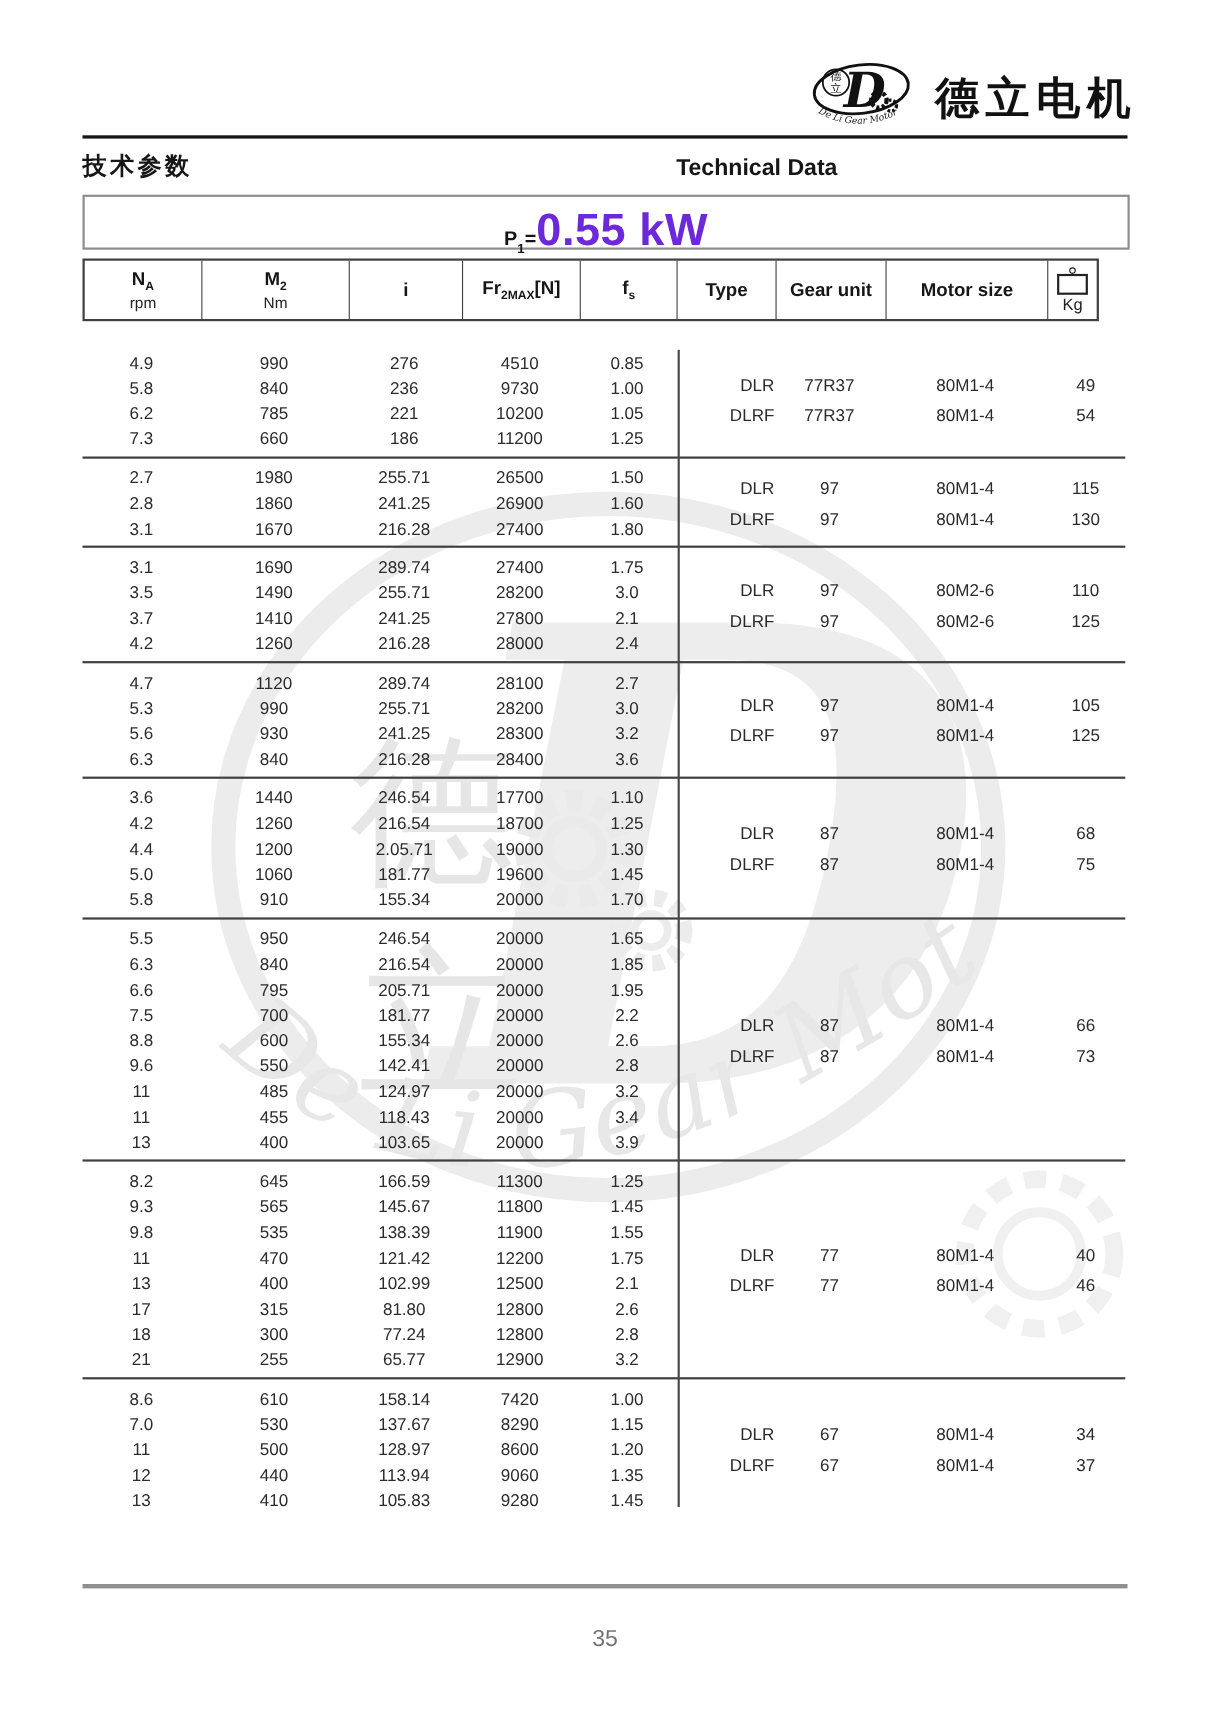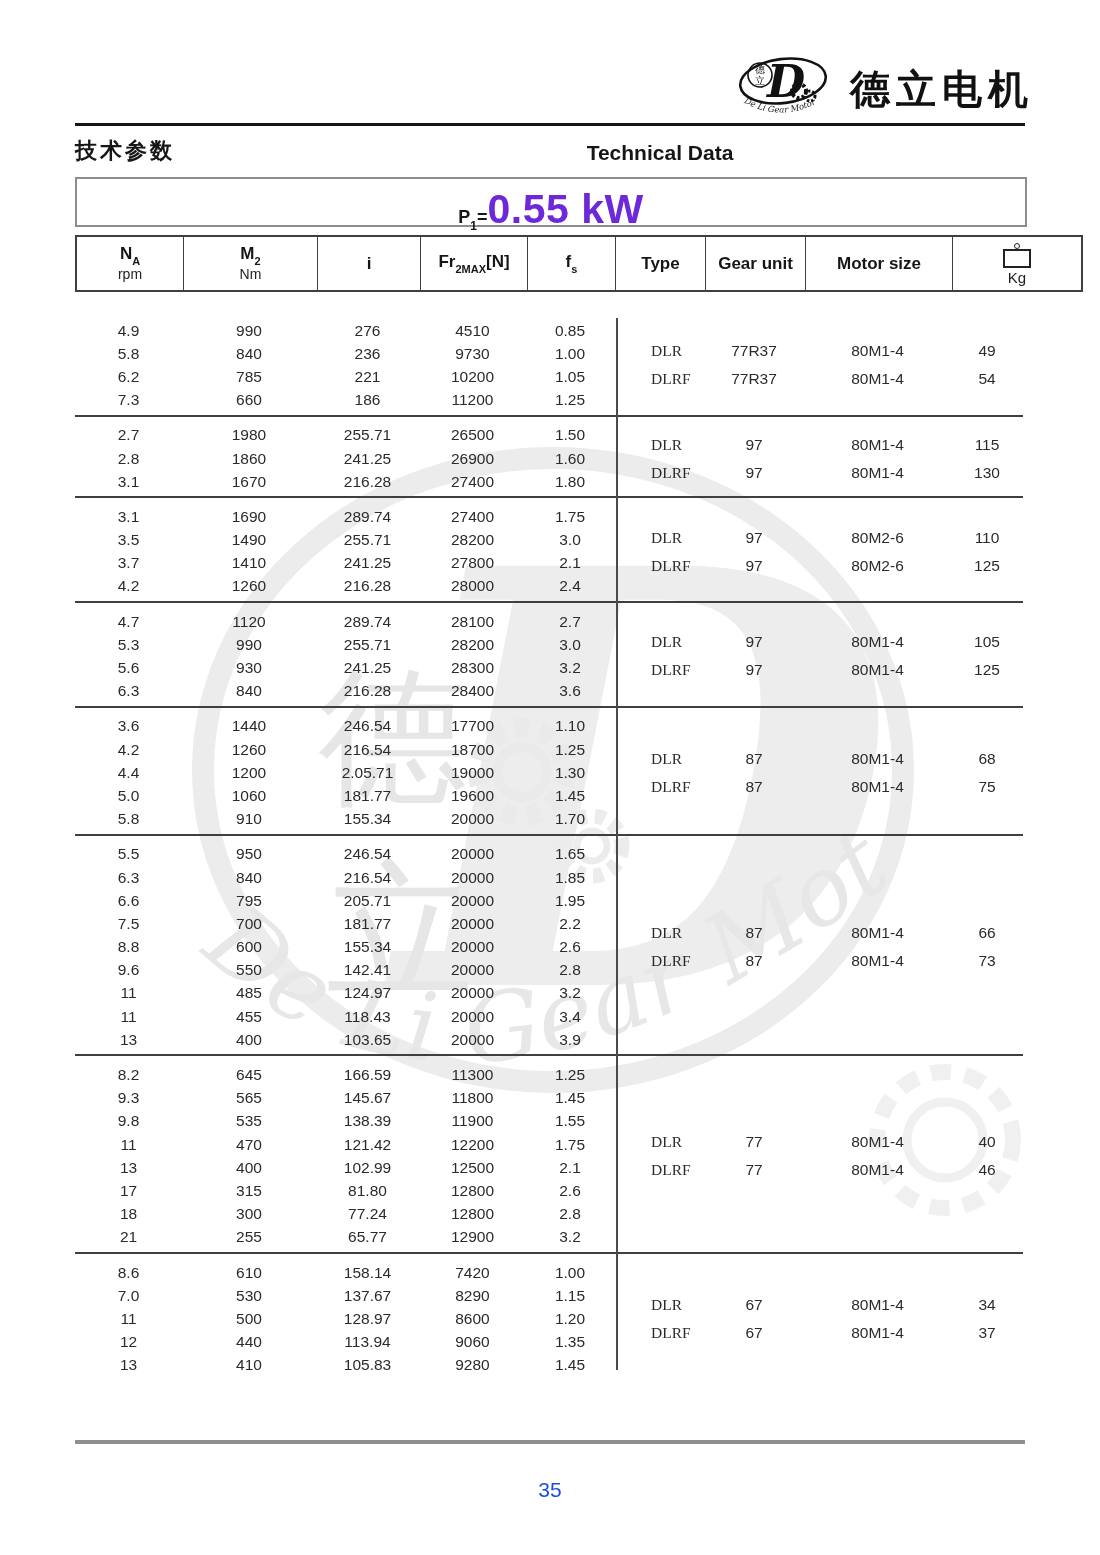--- a/index.html
+++ b/index.html
@@ -7,30 +7,30 @@
         font-family:"Liberation Sans","DejaVu Sans",sans-serif;color:#222;}
   .wm{position:absolute;left:0;top:0;width:1100px;height:1555px;pointer-events:none;}
   .content{position:absolute;left:0;top:0;width:1100px;height:1555px;}
 
   .logo-svg{position:absolute;left:736px;top:52px;width:108px;height:72px;}
   .wordmark{position:absolute;left:850px;top:62px;font-family:"DejaVu Serif","Liberation Serif",serif;
             font-size:40px;font-weight:900;letter-spacing:6px;color:#111;white-space:nowrap;}
 
   .rule-top{position:absolute;left:75px;top:123px;width:950px;height:3px;background:#161616;}
   .title-cn{position:absolute;left:75px;top:136px;font-size:22px;font-weight:bold;letter-spacing:3px;color:#161616;}
-  .title-en{position:absolute;left:660px;top:141px;transform:translateX(-50%);font-size:21px;font-weight:bold;color:#161616;}
+  .title-en{position:absolute;left:688px;top:141px;transform:translateX(-50%);font-size:21px;font-weight:bold;color:#161616;}
 
   .power-box{position:absolute;left:75px;top:177px;width:952px;height:50px;border:2px solid #8d8d8d;
              box-sizing:border-box;display:flex;align-items:baseline;justify-content:center;}
   .power-box .inner{display:flex;align-items:baseline;margin-top:7px;}
   .p1{font-size:18px;font-weight:bold;color:#161616;}
   .p1 sub{font-size:12px;font-weight:bold;position:relative;top:2px;}
   .pval{font-size:41px;font-weight:bold;color:#6d28d9;letter-spacing:0.5px;}
 
-  .thead{position:absolute;left:75px;top:235px;width:1008px;height:57px;border:2px solid #3f3f3f;
+  .thead{position:absolute;left:75px;top:235px;width:924px;height:57px;border:2px solid #3f3f3f;
          box-sizing:border-box;display:grid;grid-template-columns:107px 134px 103px 107px 88px 90px 100px 147px auto;}
   .th{border-right:1.5px solid #3f3f3f;box-sizing:border-box;display:flex;flex-direction:column;
       align-items:center;justify-content:center;line-height:1.15;}
   .th:last-child{border-right:none;}
   .hmain{font-size:17px;font-weight:bold;color:#161616;}
   .hmain sub{font-size:11px;font-weight:bold;position:relative;top:1px;}
   .hunit{font-size:14px;color:#222;}
   .kg-icon{position:relative;width:24px;height:15px;border:2px solid #222;margin-top:8px;background:#fff;}
   .kg-knob{position:absolute;top:-8px;left:50%;transform:translateX(-50%);width:4px;height:4px;
            border:1.5px solid #222;border-radius:50%;background:#fff;}
@@ -38,25 +38,25 @@
 
   .data{position:absolute;left:75px;top:312px;width:948px;}
   .vline{position:absolute;left:541px;top:6px;bottom:10px;width:2px;background:#4a4a4a;}
   .group{display:flex;padding:7px 0 3px 0;}
   .rows{width:539px;}
   .row{display:grid;grid-template-columns:107px 134px 103px 107px 88px;height:23.2px;align-items:center;}
   .cell{text-align:center;font-size:15.5px;color:#2b2b2b;}
   .units{width:409px;display:flex;flex-direction:column;justify-content:center;}
   .urow{display:grid;grid-template-columns:90px 100px 147px 72px;height:28px;align-items:center;}
   .ucell{text-align:center;font-size:15.5px;color:#2b2b2b;}
-  .u-type{text-align:left;padding-left:37px;font-family:Liberation Serif, serif;}
+  .u-type{text-align:right;padding-left:37px;}
   .sep{height:2px;background:#3f3f3f;}
 
   .rule-bottom{position:absolute;left:75px;top:1440px;width:950px;height:4px;background:#8f8f8f;}
-  .page-num{position:absolute;left:75px;top:1478px;width:950px;text-align:center;font-size:21px;color:#1d4ed8;}
+  .page-num{position:absolute;left:75px;top:1478px;width:950px;text-align:center;font-size:21px;color:#737373;}
 </style>
 </head>
 <body>
 
 <div class="page">
 
   <svg class="wm" viewBox="0 0 1100 1555" aria-hidden="true">
     <ellipse cx="553" cy="770" rx="350" ry="312" fill="none" stroke="#ececec" stroke-width="22"></ellipse>
     <text x="398" y="985" font-size="575" font-style="italic" font-weight="bold" font-family="DejaVu Serif, Liberation Serif, serif" fill="#ededed">D</text>
     <text x="318" y="788" font-size="148" font-family="DejaVu Serif, serif" fill="#e6e6e6">德</text>

